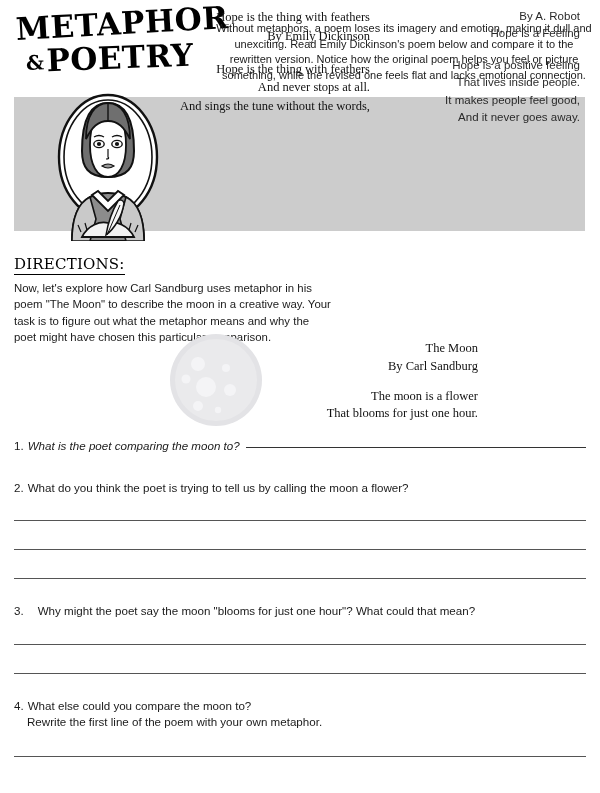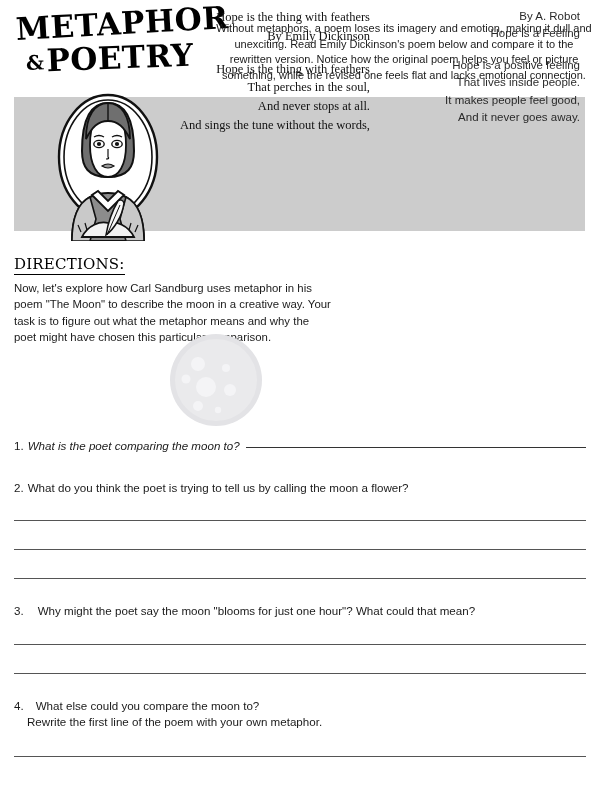--- a/index.html
+++ b/index.html
@@ -253,21 +253,20 @@
   </g>
 </svg>
 
 <div class="poem-col" id="poem-col-original">
   <div class="poem-title-block">
     <span class="poem-line">Hope is the thing with feathers</span>
     <span class="poem-line">By Emily Dickinson</span>
   </div>
   <div>
     <span class="poem-line">Hope is the thing with feathers</span>
-    <span class="poem-line">That perches in the soul,</span>
     <span class="poem-line">And never stops at all.</span>
     <span class="poem-line">And sings the tune without the words,</span>
   </div>
 </div>
 
 <div class="poem-col" id="poem-col-rewrite">
   <div class="poem-title-block">
     <span class="poem-line">By A. Robot</span>
     <span class="poem-line">Hope is a Feeling</span>
   </div>
@@ -289,20 +288,30 @@
     <circle cx="48" cy="48" r="46" fill="#e3e3e6"></circle>
     <circle cx="48" cy="48" r="41" fill="#eaeaec"></circle>
     <circle cx="30" cy="32" r="7" fill="#f4f4f6"></circle>
     <circle cx="18" cy="47" r="4.5" fill="#f4f4f6"></circle>
     <circle cx="38" cy="55" r="10" fill="#f4f4f6"></circle>
     <circle cx="58" cy="36" r="4" fill="#f4f4f6"></circle>
     <circle cx="62" cy="58" r="6" fill="#f4f4f6"></circle>
     <circle cx="30" cy="74" r="5" fill="#f4f4f6"></circle>
     <circle cx="50" cy="78" r="3.2" fill="#f4f4f6"></circle>
   </svg>
+  <div id="moon-poem">
+    <div class="poem-title-block">
+      <span class="poem-line">The Moon</span>
+      <span class="poem-line">By Carl Sandburg</span>
+    </div>
+    <div>
+      <span class="poem-line">The moon is a flower</span>
+      <span class="poem-line">That blooms for just one hour.</span>
+    </div>
+  </div>
 </div>
 
 <div id="questions">
 
   <div class="question-block" style="margin-bottom:26px;">
     <div class="q-inline-row">
       <span class="question-text">1.</span>
       <span class="question-text" style="margin-left:4px;font-style:italic;">What is the poet comparing the moon to?</span>
       <span class="inline-rule"></span>
     </div>
@@ -323,19 +332,19 @@
       <span class="question-text">3.</span>
       <span class="question-text" style="margin-left:14px;">Why might the poet say the moon "blooms for just one hour"? What could that mean?</span>
     </div>
     <div class="answer-rule" style="margin-top:24px;"></div>
     <div class="answer-rule" style="margin-top:28px;"></div>
   </div>
 
   <div class="question-block">
     <div style="display:flex;align-items:baseline;">
       <span class="question-text">4.</span>
-      <span class="question-text" style="margin-left:12px;">What else could you compare the moon to?</span>
+      <span class="question-text" style="margin-left:4px;">What else could you compare the moon to?</span>
     </div>
     <span class="question-text-sub">Rewrite the first line of the poem with your own metaphor.</span>
     <div class="answer-rule" style="margin-top:26px;"></div>
   </div>
 
 </div>
 
 </body></html>

